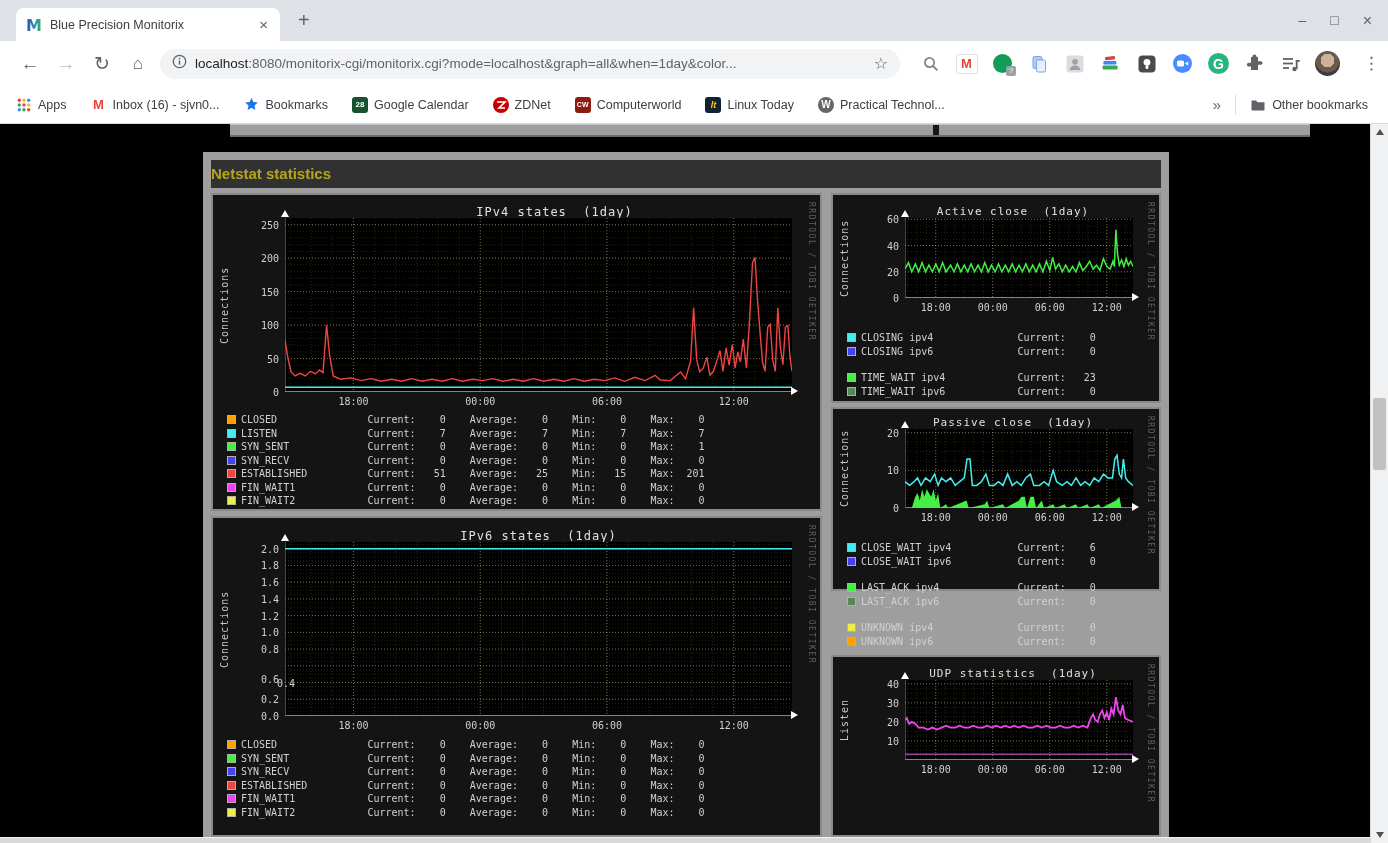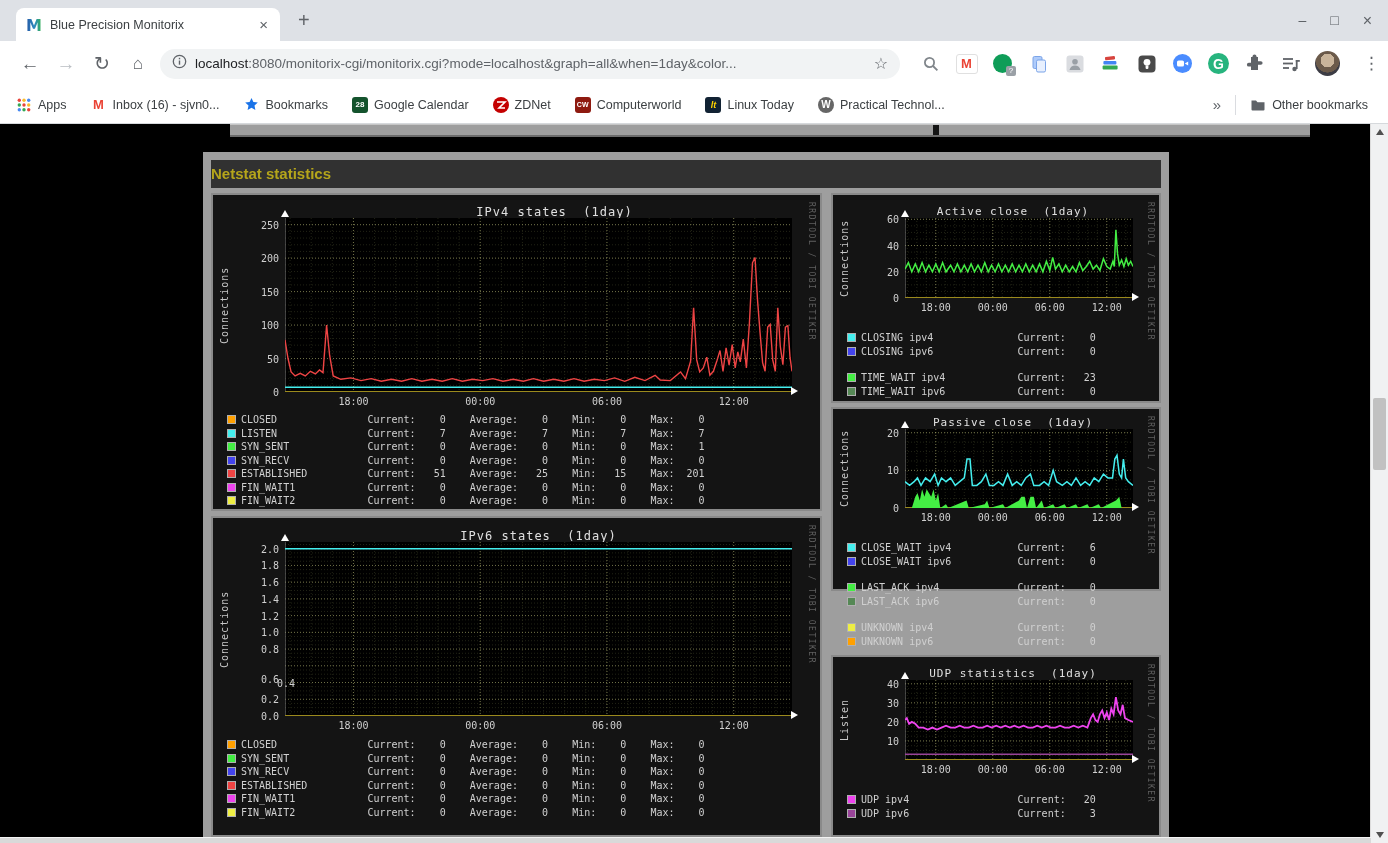--- a/index.html
+++ b/index.html
@@ -731,30 +731,20 @@
           <line x1="0" y1="3.80952380952381" x2="228" y2="3.80952380952381" stroke="rgba(195,195,125,0.5)" stroke-dasharray="1,2"></line>
           <line x1="30.78" y1="0" x2="30.78" y2="80" stroke="rgba(195,195,125,0.5)" stroke-dasharray="1,2"></line>
           <line x1="87.78" y1="0" x2="87.78" y2="80" stroke="rgba(195,195,125,0.5)" stroke-dasharray="1,2"></line>
           <line x1="144.78" y1="0" x2="144.78" y2="80" stroke="rgba(195,195,125,0.5)" stroke-dasharray="1,2"></line>
           <line x1="201.78" y1="0" x2="201.78" y2="80" stroke="rgba(195,195,125,0.5)" stroke-dasharray="1,2"></line>
           <line x1="0.5" y1="0" x2="0.5" y2="80" stroke="rgba(130,130,130,0.5)"></line>
           <line x1="0" y1="79.5" x2="228" y2="79.5" stroke="#9b8a1d"></line>
           <polyline points="0.0,74.3 228.0,74.3" fill="none" stroke="#994499" stroke-width="1.4"></polyline>
           <polyline points="0.0,40.0 1.8,38.1 4.1,43.8 6.8,41.9 10.3,43.8 13.7,47.6 18.2,47.6 22.8,49.5 27.4,47.6 31.9,49.5 36.5,47.6 41.0,45.7 45.6,47.6 50.2,47.6 54.7,45.7 59.3,47.6 63.8,47.6 68.4,45.7 73.0,47.6 77.5,47.6 82.1,45.7 86.6,47.6 91.2,45.7 95.8,47.6 100.3,45.7 104.9,47.6 109.4,45.7 114.0,47.6 118.6,45.7 123.1,47.6 127.7,47.6 132.2,45.7 136.8,47.6 141.4,45.7 145.9,47.6 150.5,47.6 155.0,45.7 159.6,47.6 164.2,47.6 168.7,45.7 173.3,47.6 177.8,45.7 182.4,47.6 185.8,38.1 188.1,34.3 190.4,40.0 192.7,41.9 194.9,34.3 197.2,30.5 199.5,38.1 201.8,32.4 204.1,40.0 206.3,28.6 208.6,34.3 210.9,17.1 213.2,30.5 215.5,34.3 217.7,24.8 220.0,38.1 223.4,40.0 228.0,41.9" fill="none" stroke="#EE44EE" stroke-width="1.8"></polyline>
         </svg>
-      <div class="g-legend" style="top:136px">
-          <div class="leg-row">
-            <span class="leg-sw" style="background: rgb(238, 68, 238);"></span>
-            <span class="leg-tx">UDP ipv4                  Current:   20</span>
-          </div>
-          <div class="leg-row">
-            <span class="leg-sw" style="background: rgb(153, 68, 153);"></span>
-            <span class="leg-tx">UDP ipv6                  Current:    3</span>
-          </div>
-        </div>
     <span class="g-ytick" style="left: 24px; top: 78.9524px;">10</span>
         <span class="g-ytick" style="left: 24px; top: 59.9048px;">20</span>
         <span class="g-ytick" style="left: 24px; top: 40.8571px;">30</span>
         <span class="g-ytick" style="left: 24px; top: 21.8095px;">40</span>
         <span class="g-xtick" style="left: 80.78px; top: 107px;">18:00</span>
         <span class="g-xtick" style="left: 137.78px; top: 107px;">00:00</span>
         <span class="g-xtick" style="left: 194.78px; top: 107px;">06:00</span>
         <span class="g-xtick" style="left: 251.78px; top: 107px;">12:00</span>
         <div class="arr-up" style="left: 68px; top: 15px;"></div>
         <div class="arr-right" style="left: 299px; top: 98px;"></div>

